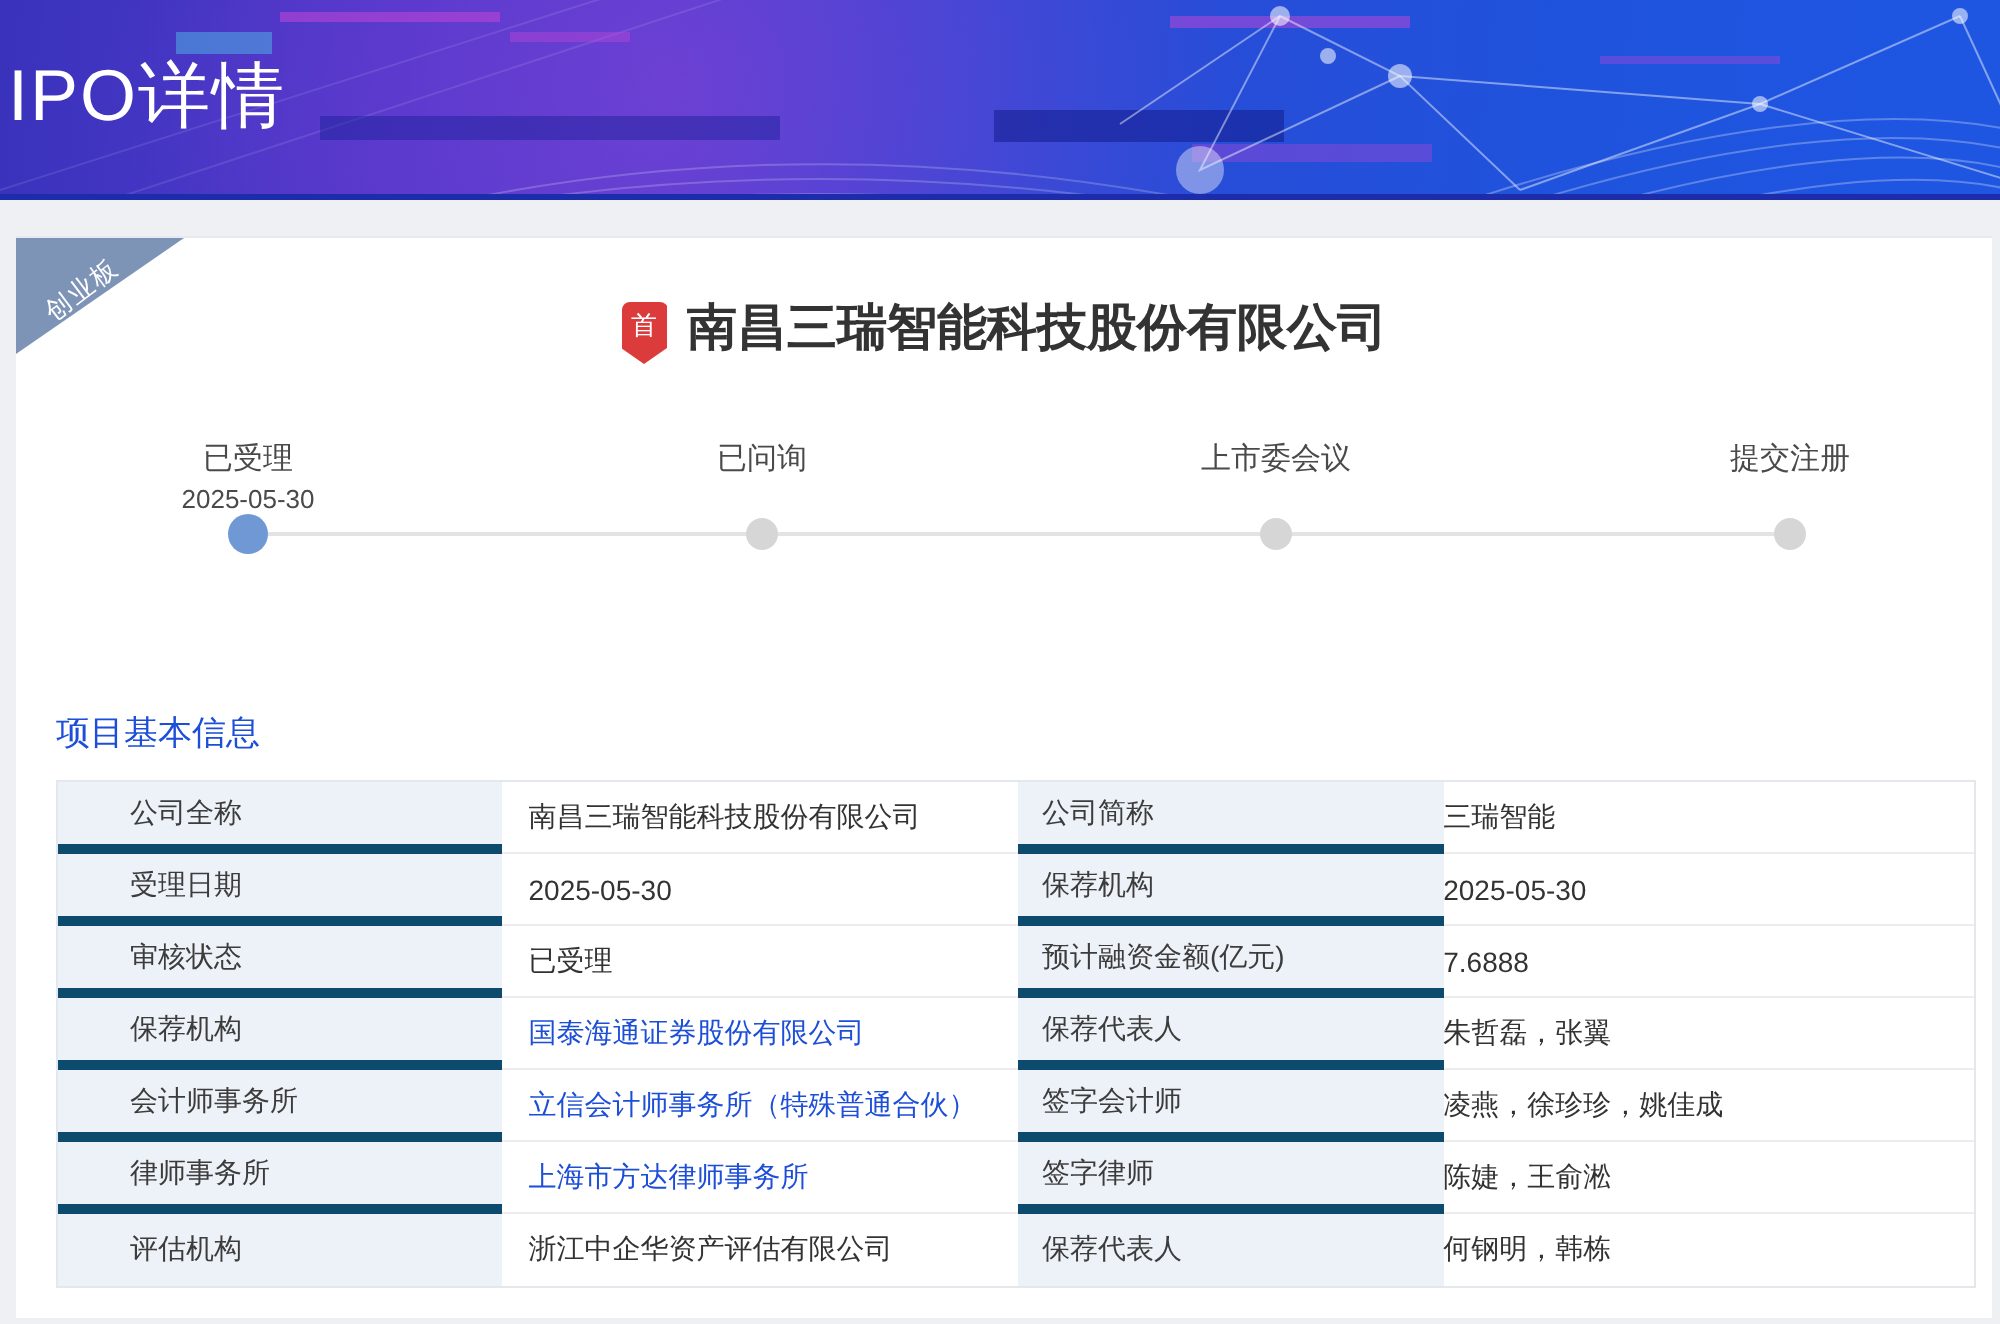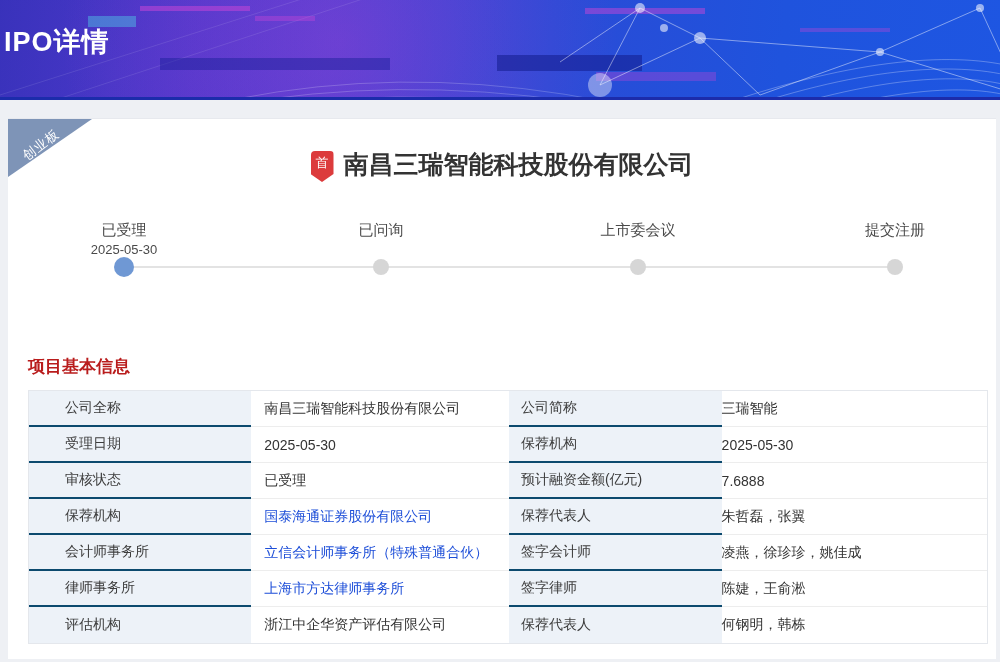--- a/index.html
+++ b/index.html
@@ -8,21 +8,21 @@
 
   
   .banner { position:relative; height:100px; overflow:hidden;
     background:linear-gradient(95deg,#2f2fb4 0%,#4637c9 20%,#4340d0 33%,#2a4bd6 55%,#1f53dd 78%,#1e56e2 100%);
     border-bottom:3px solid #1c2cab; }
   .banner::before { content:""; position:absolute; inset:0;
     background:radial-gradient(circle at 34% 45%, rgba(165,65,215,.40), transparent 42%),
                radial-gradient(circle at 12% 80%, rgba(90,60,210,.35), transparent 45%); }
   .banner svg { position:absolute; inset:0; }
   .banner-title { position:absolute; left:4px; top:24px; color:#ffffff;
-    font-size:27px; font-weight:700; letter-spacing:1px; z-index:2; }
+    font-size:36px; font-weight:400; letter-spacing:1px; z-index:2; }
 
   
   .card { position:relative; margin:18px 4px 0 8px; background:#ffffff;
     height:541px; border-top:1px solid #e7e9ee; }
 
   
   .ribbon { position:absolute; top:0; left:0; width:84px; height:58px;
     background:#7e94b7; clip-path:polygon(0 0,100% 0,0 100%); }
   .ribbon span { position:absolute; left:2px; top:17px; width:62px; text-align:center;
     color:#ffffff; font-size:13px; letter-spacing:1px; transform:rotate(-37deg); }
@@ -39,27 +39,27 @@
   .steps-line { position:absolute; left:75px; right:75px; top:45px; height:2px; background:#e3e3e3; }
   .steps-row { display:flex; justify-content:space-between; position:relative; }
   .step { width:150px; text-align:center; position:relative; height:62px; }
   .step-label { font-size:15px; color:#4a4a4a; line-height:18px; }
   .step-date { font-size:13px; color:#4a4a4a; line-height:18px; margin-top:2px; }
   .step-dot { position:absolute; top:38px; left:50%; transform:translateX(-50%);
     width:16px; height:16px; border-radius:50%; background:#d6d6d6; z-index:1; }
   .step.active .step-dot { width:20px; height:20px; top:36px; background:#6f98d4; }
 
   
-  .section-title { margin:72px 0 0 20px; font-size:17px; font-weight:bold; color:#b91c1c; }
+  .section-title { margin:72px 0 0 20px; font-size:17px; font-weight:normal; color:#1d4ed8; }
   table.info { margin:12px 8px 0 20px; width:calc(100% - 28px);
     border-collapse:separate; border-spacing:0; table-layout:fixed;
     border:1px solid #e4e7ec; }
   col.c1l{width:23.2%} col.c1v{width:26.9%} col.c2l{width:22.2%} col.c2v{width:27.7%}
   td { height:36px; font-size:14px; vertical-align:middle; }
-  td.lbl { background:#edf2f8; color:#3c3c3c; border-bottom:2px solid #0c4a6e; }
+  td.lbl { background:#edf2f8; color:#3c3c3c; border-bottom:5px solid #0c4a6e; }
   td.val { color:#333; border-bottom:1px solid #ededed; }
   tr:last-child td { border-bottom:none; }
   td.c1l{padding-left:36px} td.c1v{padding-left:13px}
   td.c2l{padding-left:12px} td.c2v{padding-left:0}
   .vtext.link { color:#1d4ed8; cursor:pointer; }
 </style>
 </head>
 <body>
 
 <header class="banner">

